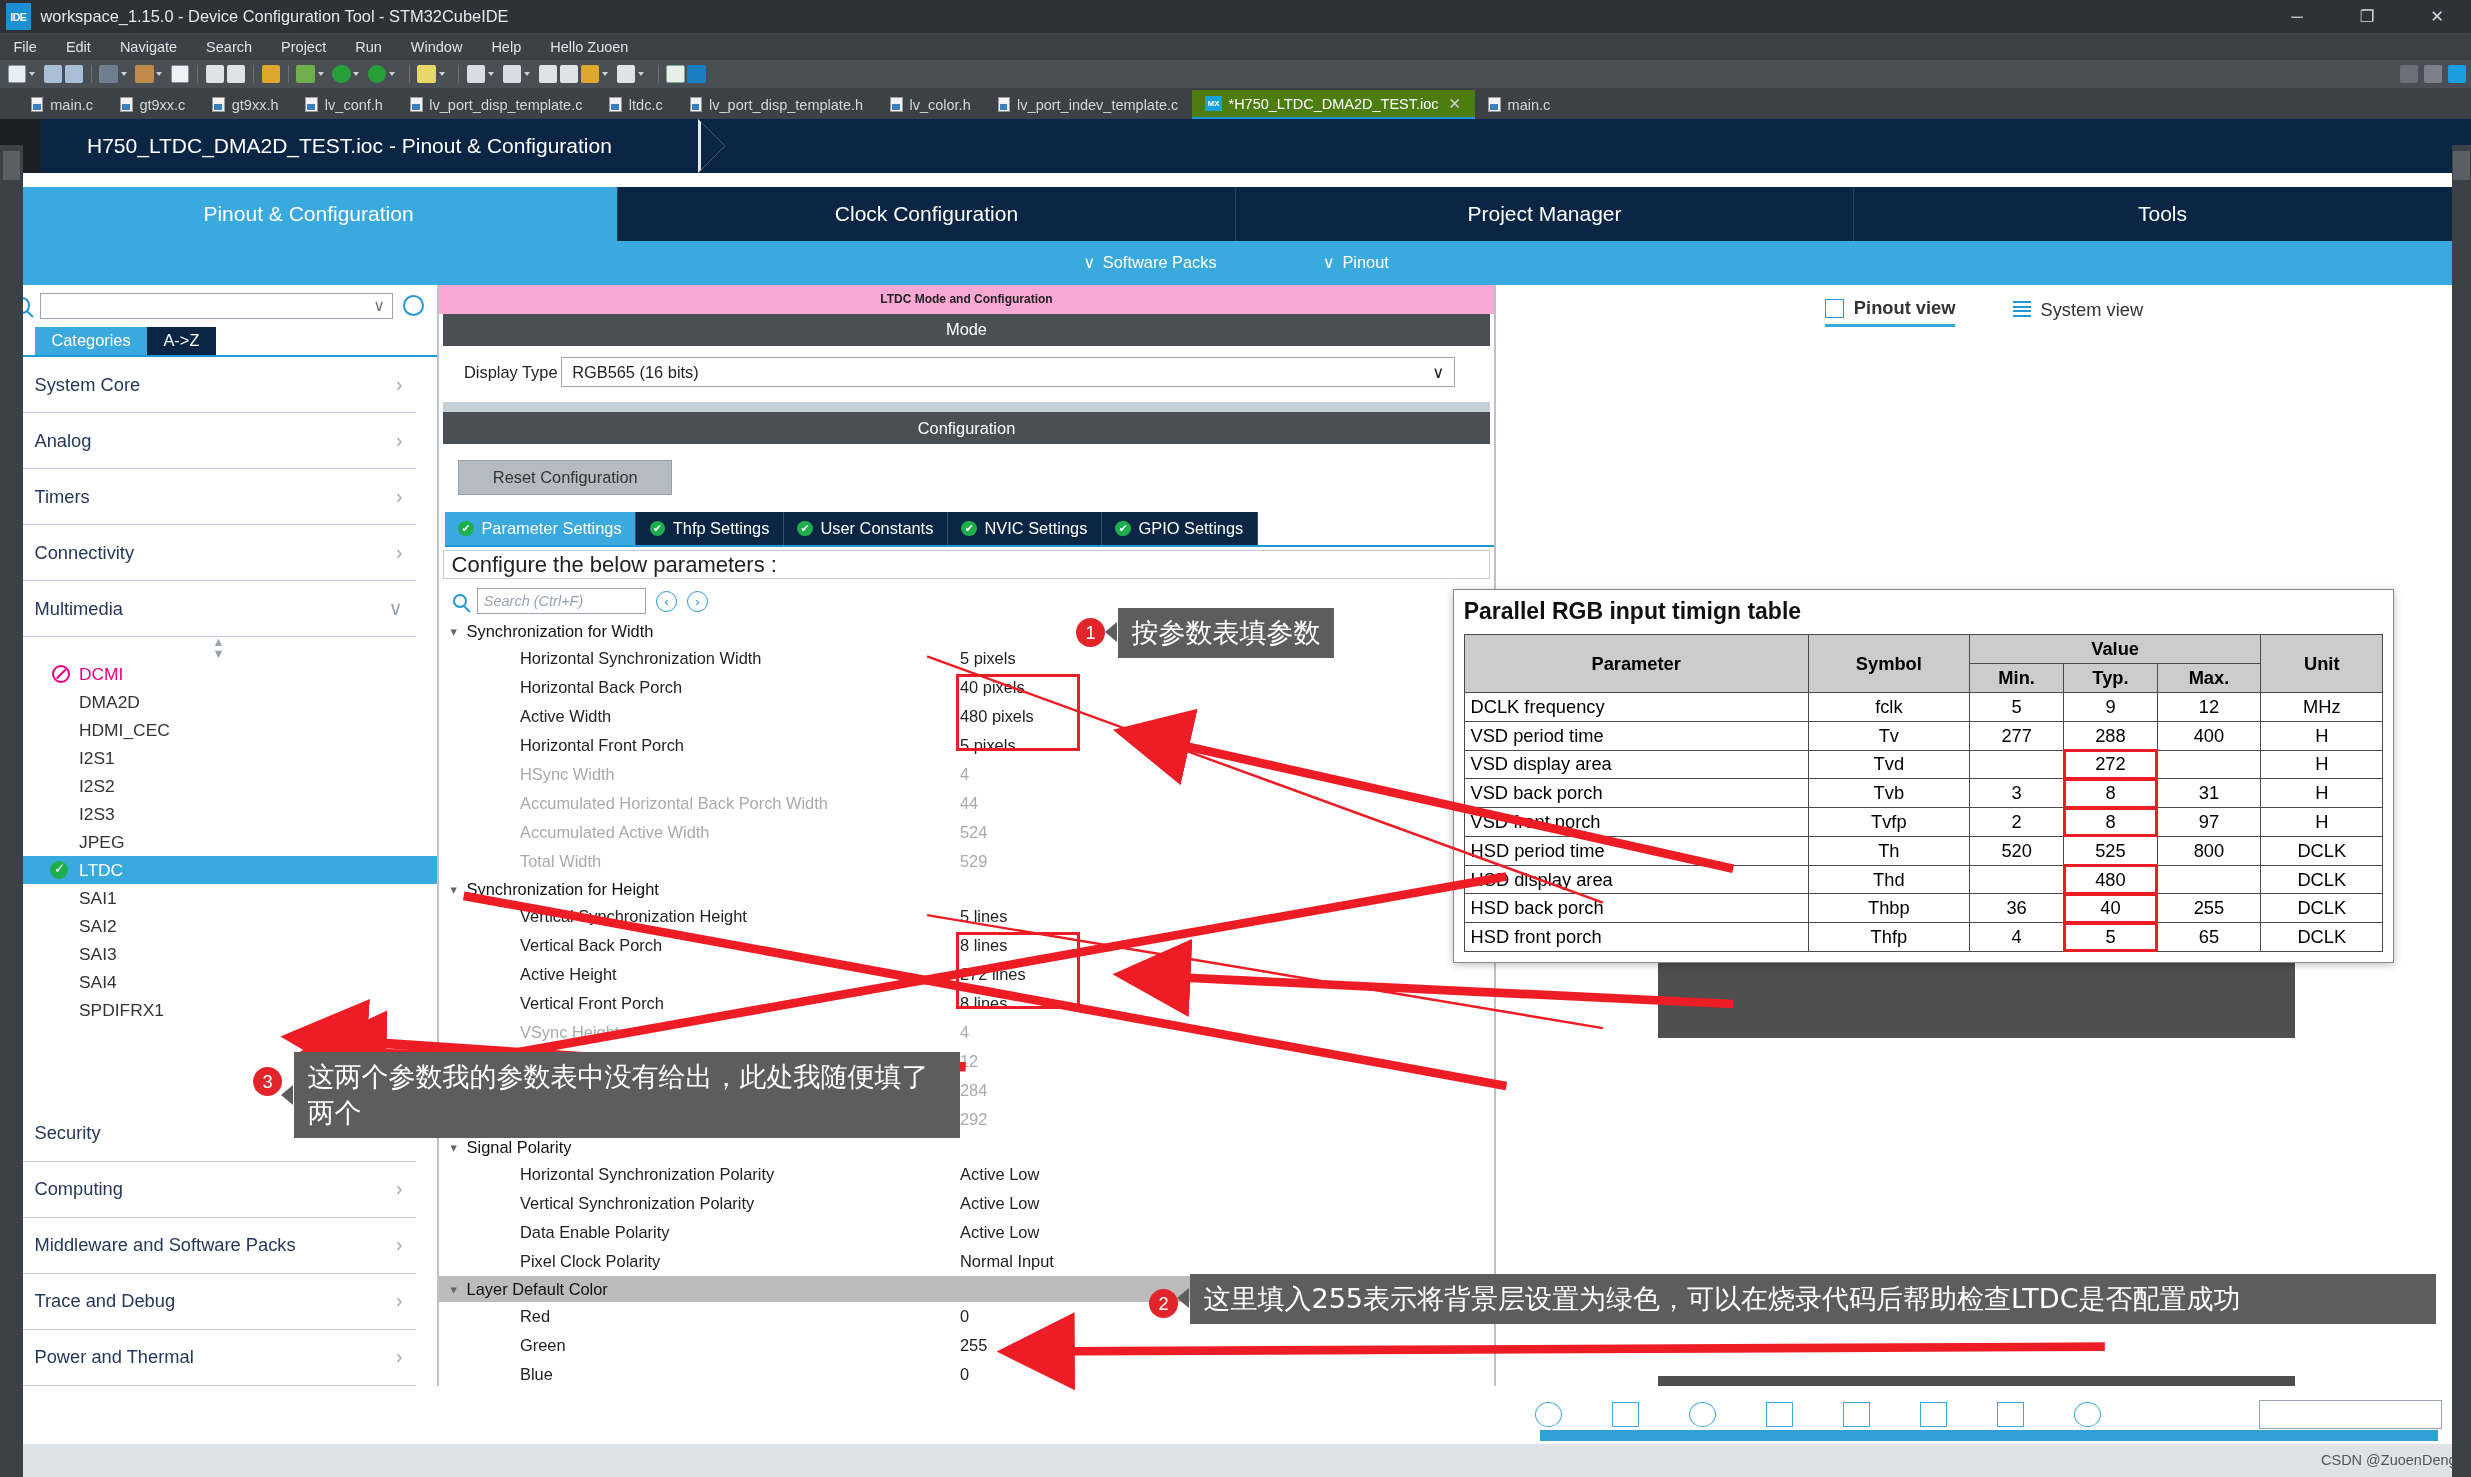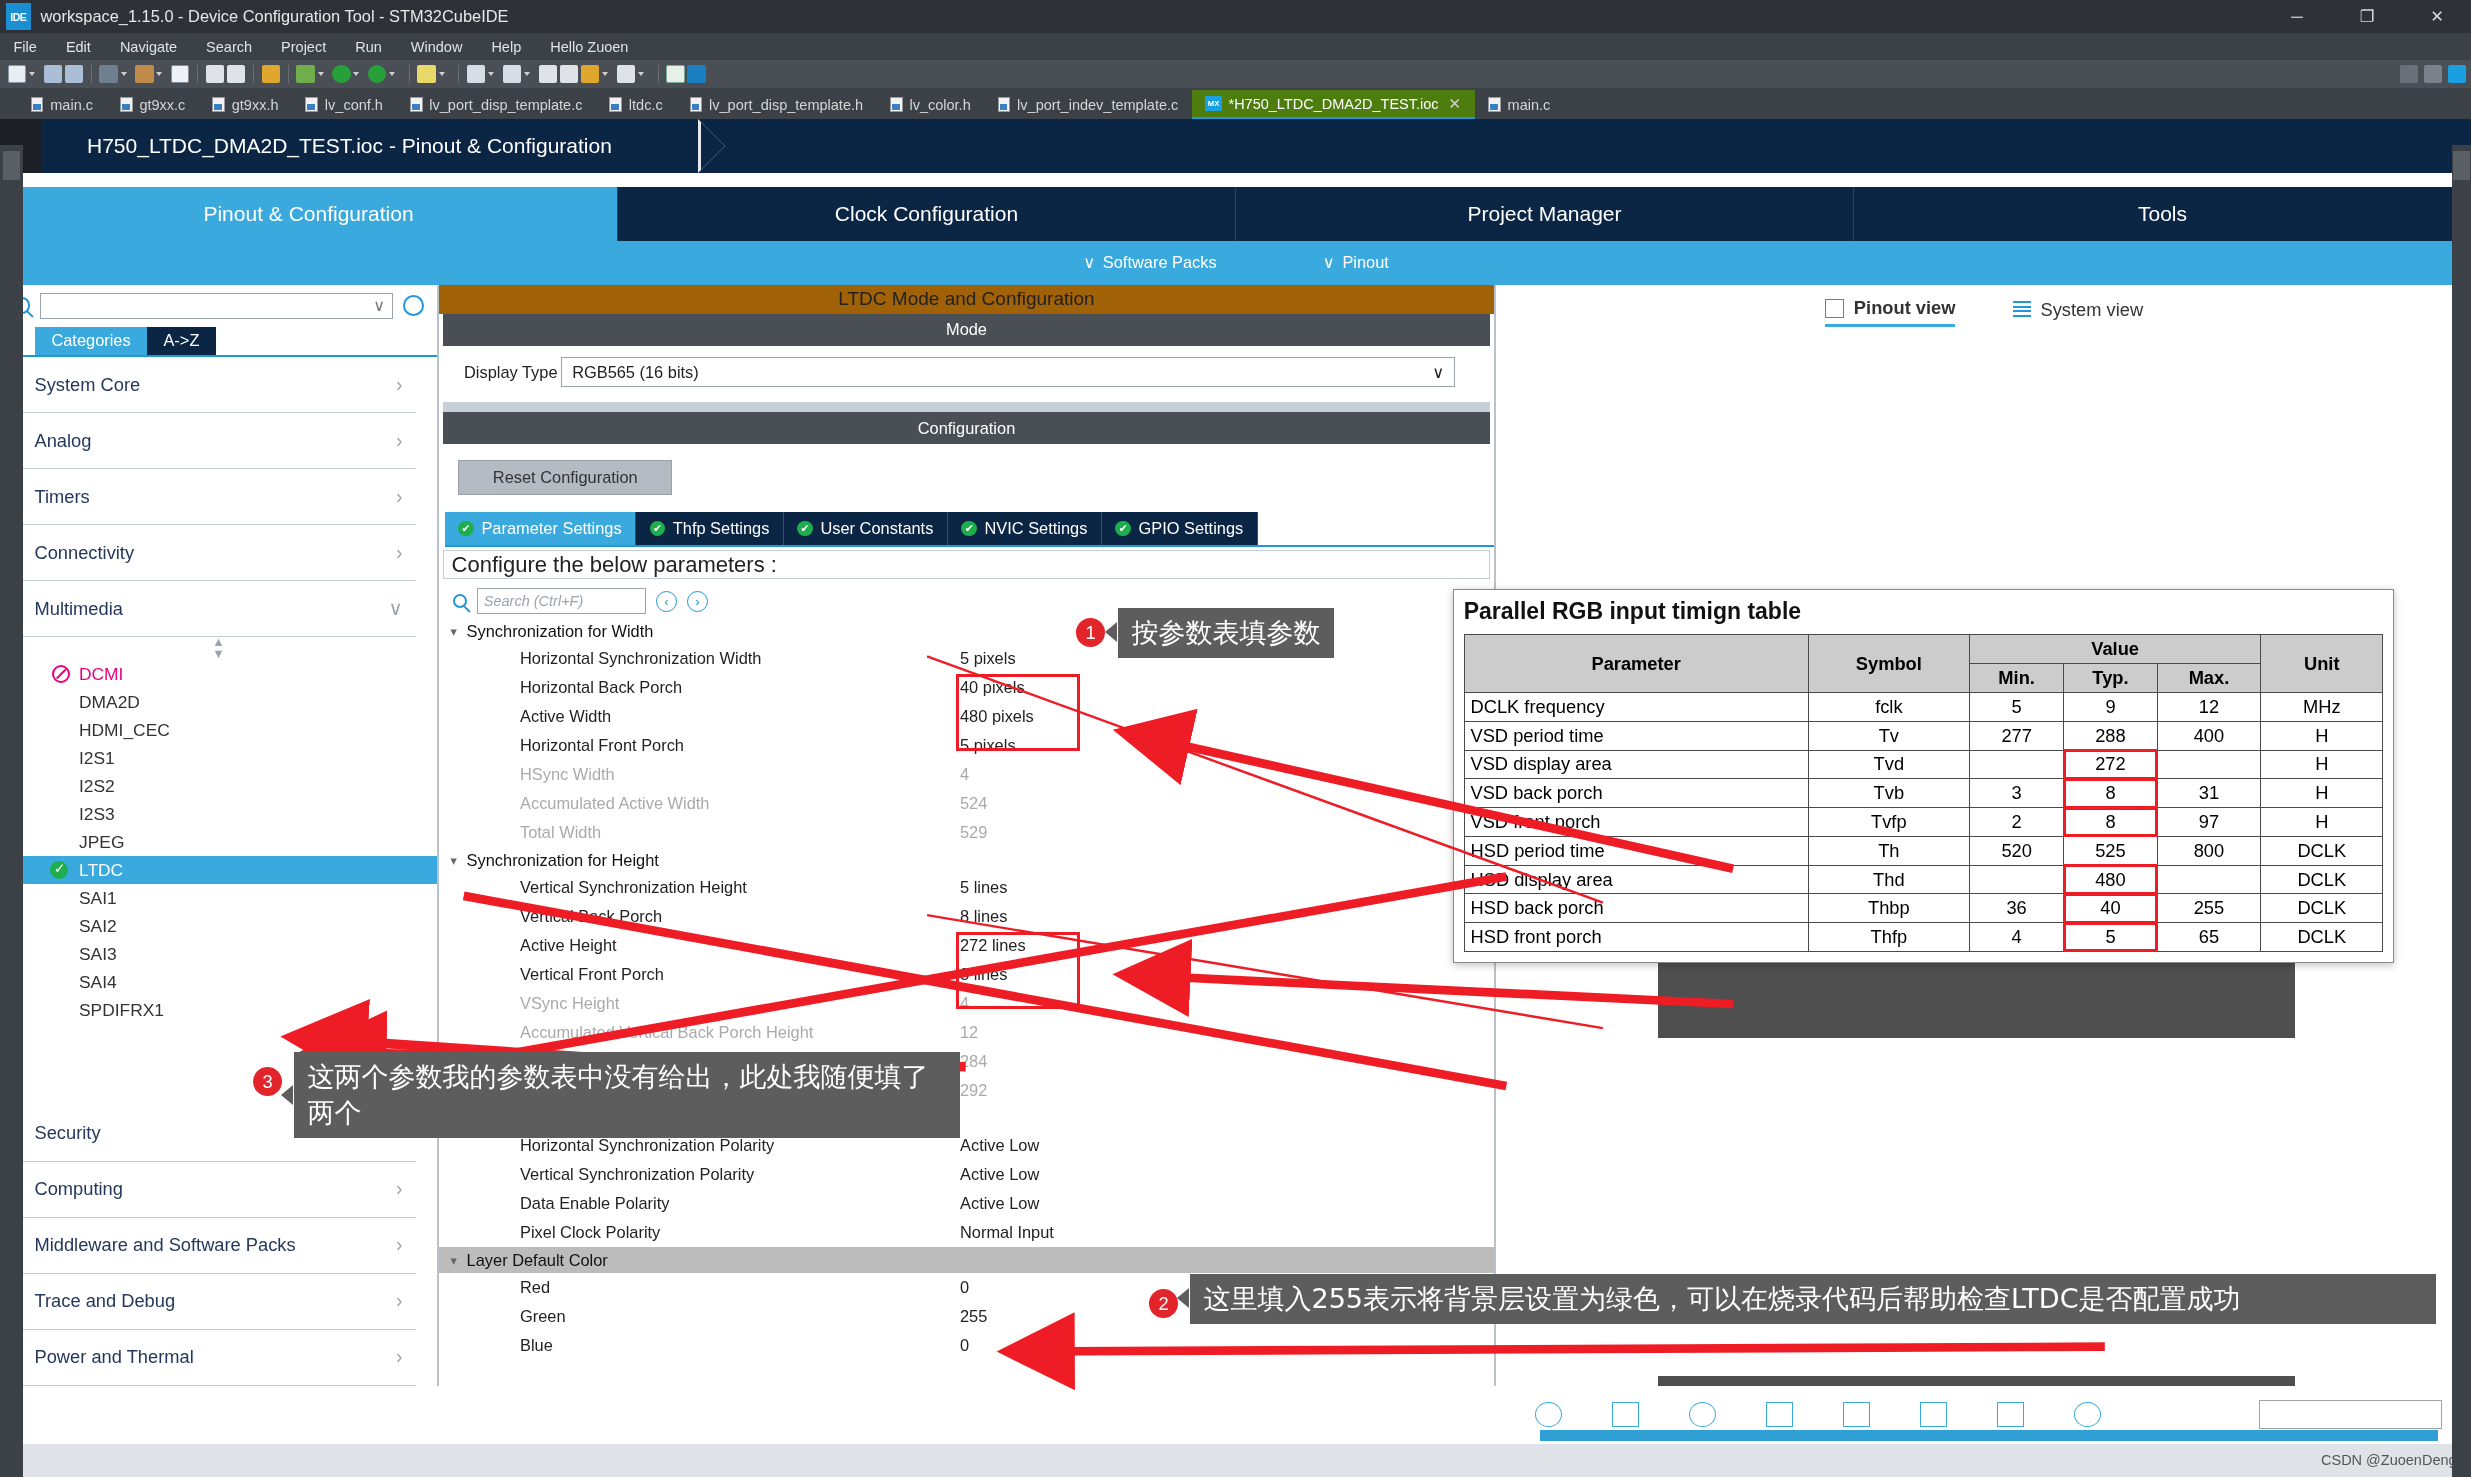--- a/index.html
+++ b/index.html
@@ -71,21 +71,21 @@
   .pbadge{ position:absolute; left:1.9px; width:18.3px; height:18.3px; border-radius:50%;}
   .p-item.dis .pbadge{ border:2.4px solid #e6007e;}
   .p-item.dis .pbadge:after{content:"";position:absolute;left:1px;top:5.8px;width:12.6px;height:2.4px;background:#e6007e;transform:rotate(-45deg);}
   .p-item.sel .pbadge{ left:29px; background:#1fae4d; }
   .p-item.sel .pbadge:after{content:"✓";color:#fff;font-size:13.5px;position:absolute;left:3.9px;top:-1px;font-weight:bold;}
   .catlow{ height:56px; display:flex; align-items:center; justify-content:space-between;
            margin:0 21px; padding:0 13.5px; border-bottom:1px solid #c3cdd8; color:#25385c; font-size:18.3px;}
 
   
   .mid { width:1057px; background:#fff; display:flex; flex-direction:column; border-right:2.9px solid #b9c2cc; position:relative;}
-  .mid-title{ height:29px; background:#a16207; display:flex; align-items:center; justify-content:center; font-size:19px; color:#222;}
+  .mid-title{ height:29px; background:#f9a8d4; display:flex; align-items:center; justify-content:center; font-size:12px; color:#222;font-weight:bold;}
   .bar-dark{ height:32px; background:#4a4f55; color:#fff; display:flex; align-items:center; justify-content:center; font-size:16.4px; margin:0 3.9px;}
   .modewrap{ padding:11.6px 0 15.4px 0; }
   .moderow{ display:flex; align-items:center; padding:0 39px 0 25px; gap:3.9px;}
   .moderow label{ font-size:16.4px; color:#222;}
   .select{ flex:1; height:30px; border:1px solid #9aa4ae; display:flex; align-items:center; padding:0 9.7px; font-size:16.4px; color:#222; justify-content:space-between;}
   .spacer-gray{ height:9.7px; background:#c6ced6; margin:0 3.9px;}
   .resetbtn{ margin:15.4px 0 0 19.3px; width:214px; height:35px; background:#b4bbc2; border:1px solid #98a0a8;
              display:flex; align-items:center; justify-content:center; font-size:16.4px; color:#333;}
   .cfgtabs{ display:flex; margin:17.4px 0 0 5.8px; border-bottom:2.9px solid #2196d8;}
   .ctab{ display:flex; align-items:center; gap:7.7px; padding:6.8px 13.5px; font-size:16.4px; color:#fff; background:#0b2545; border-right:1px solid #3a4f6d;}
@@ -467,20 +467,24 @@
         </div>
       <div class="prow">
           <span class="pl">Horizontal Front Porch</span>
           <span class="pv">5 pixels</span>
         </div>
       <div class="prow dim">
           <span class="pl">HSync Width</span>
           <span class="pv">4</span>
         </div>
       <div class="prow dim">
+          <span class="pl">Accumulated Horizontal Back Porch Width</span>
+          <span class="pv">44</span>
+        </div>
+      <div class="prow dim">
           <span class="pl">Accumulated Active Width</span>
           <span class="pv">524</span>
         </div>
       <div class="prow dim">
           <span class="pl">Total Width</span>
           <span class="pv">529</span>
         </div>
 
       <div class="grp">
           <span class="tri">▾</span>

